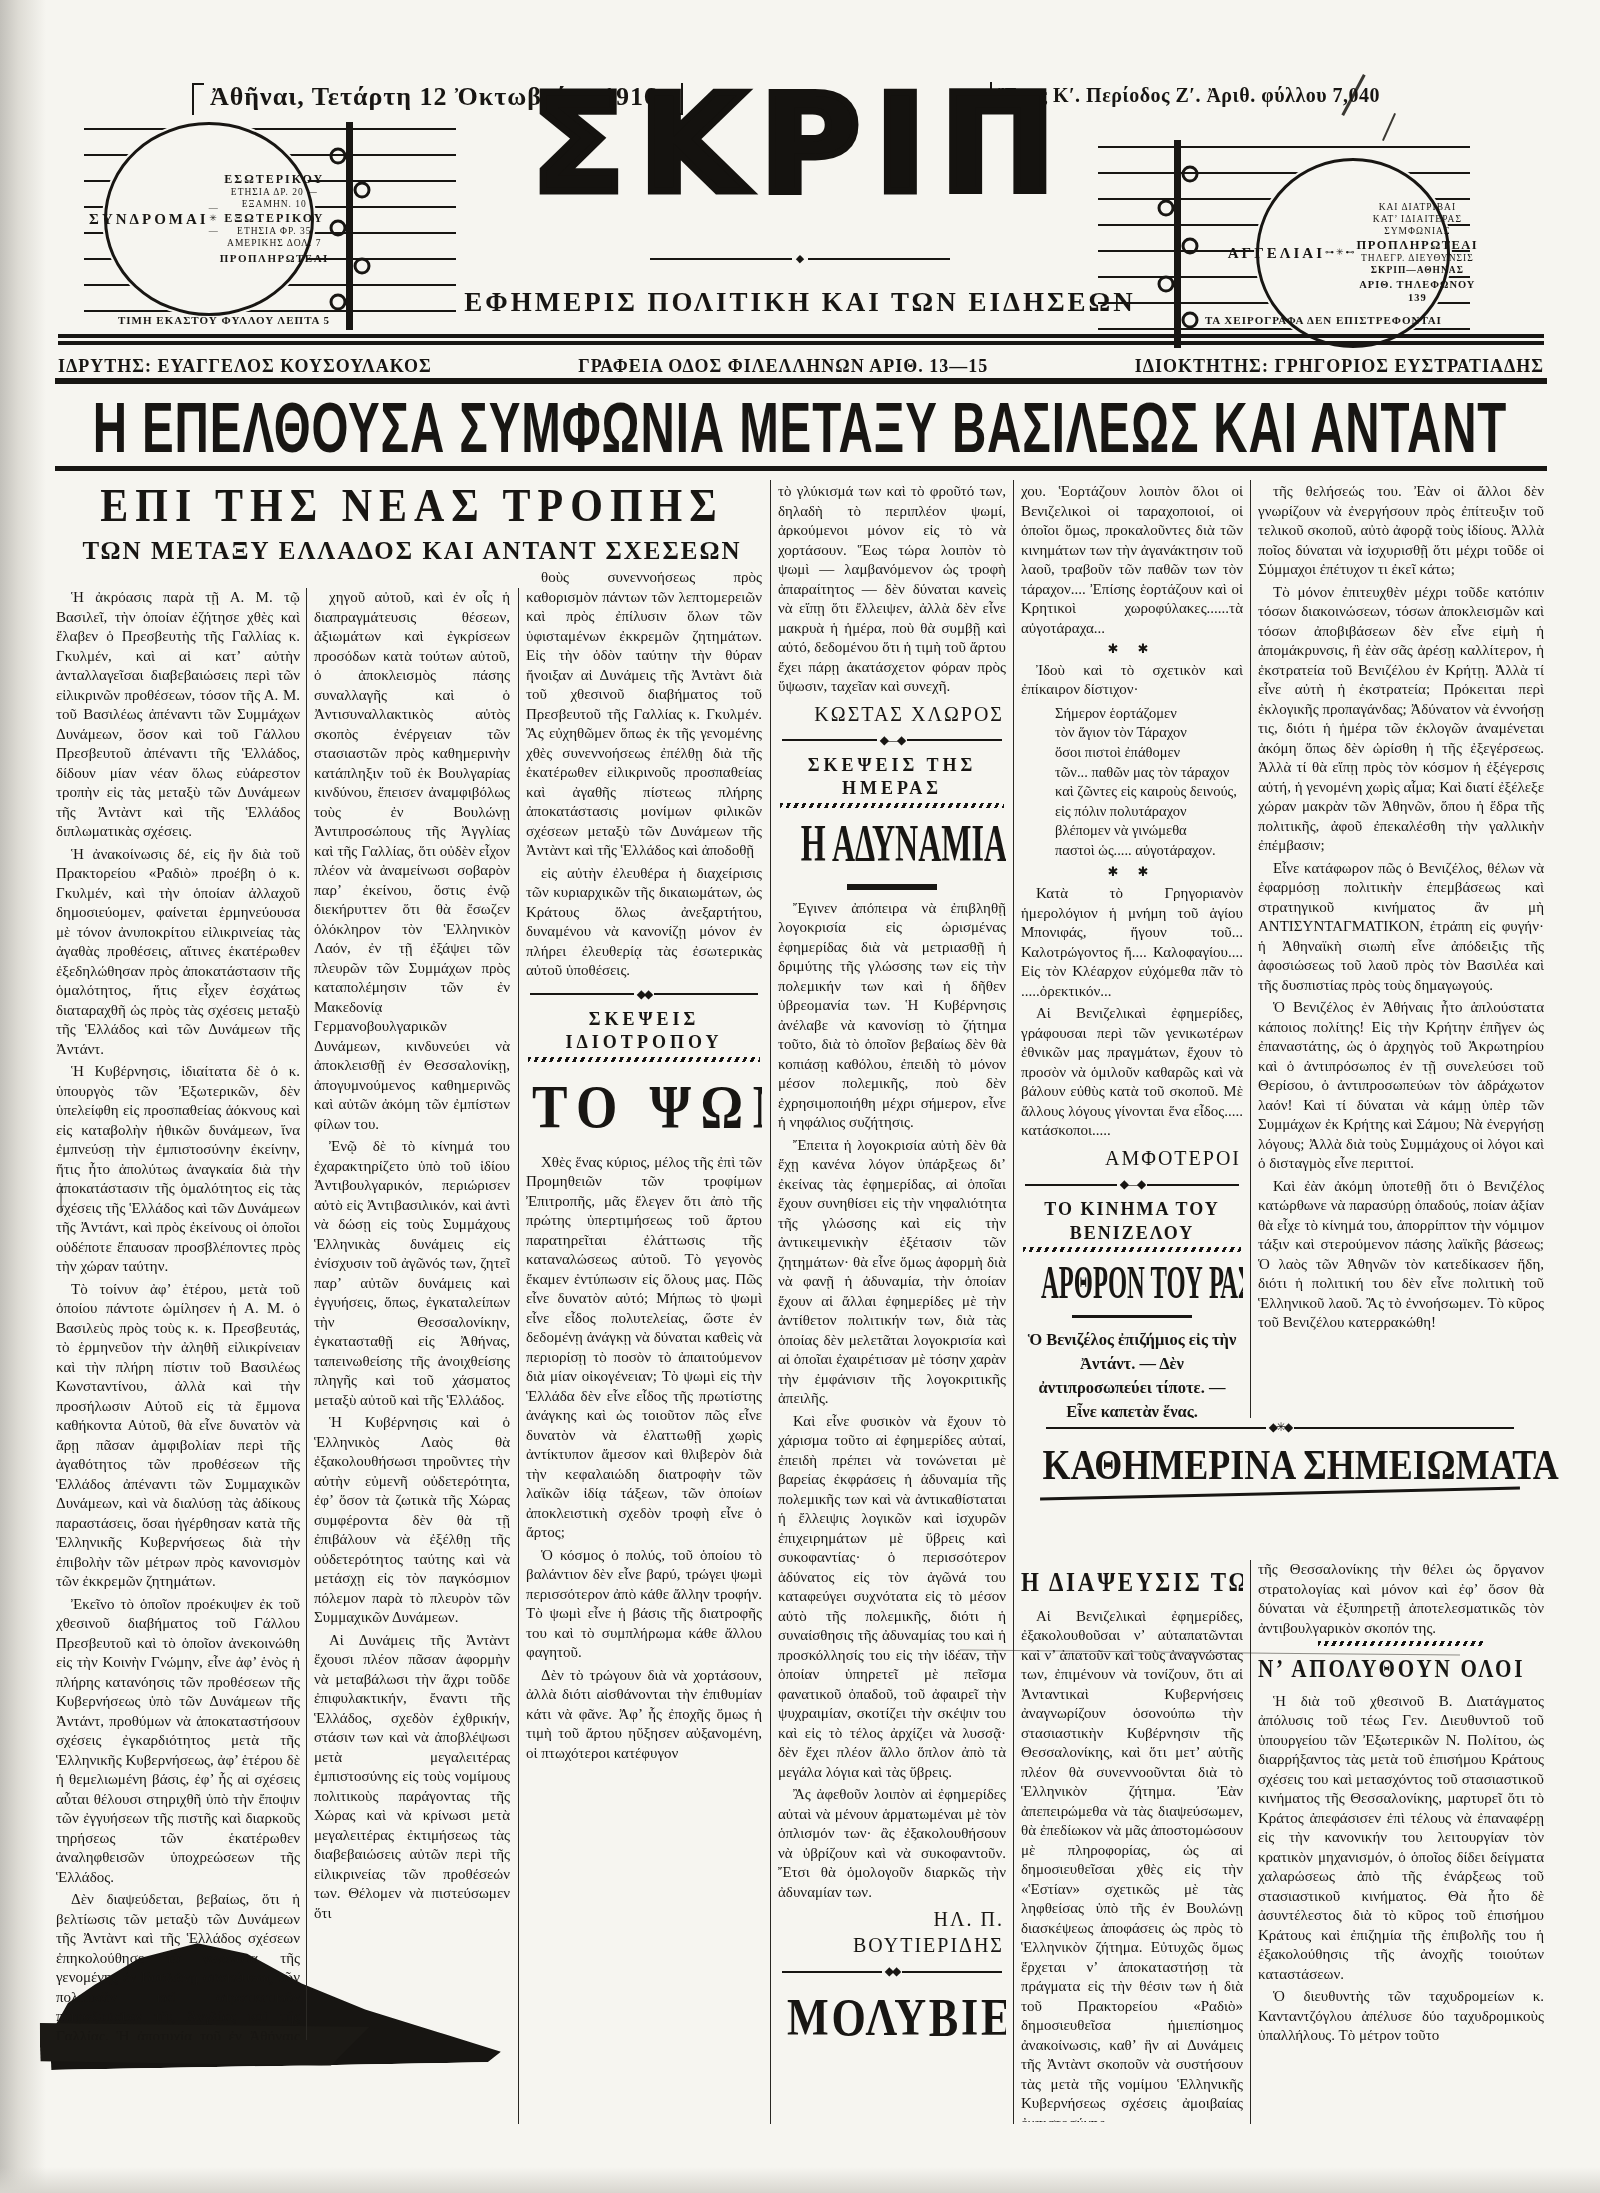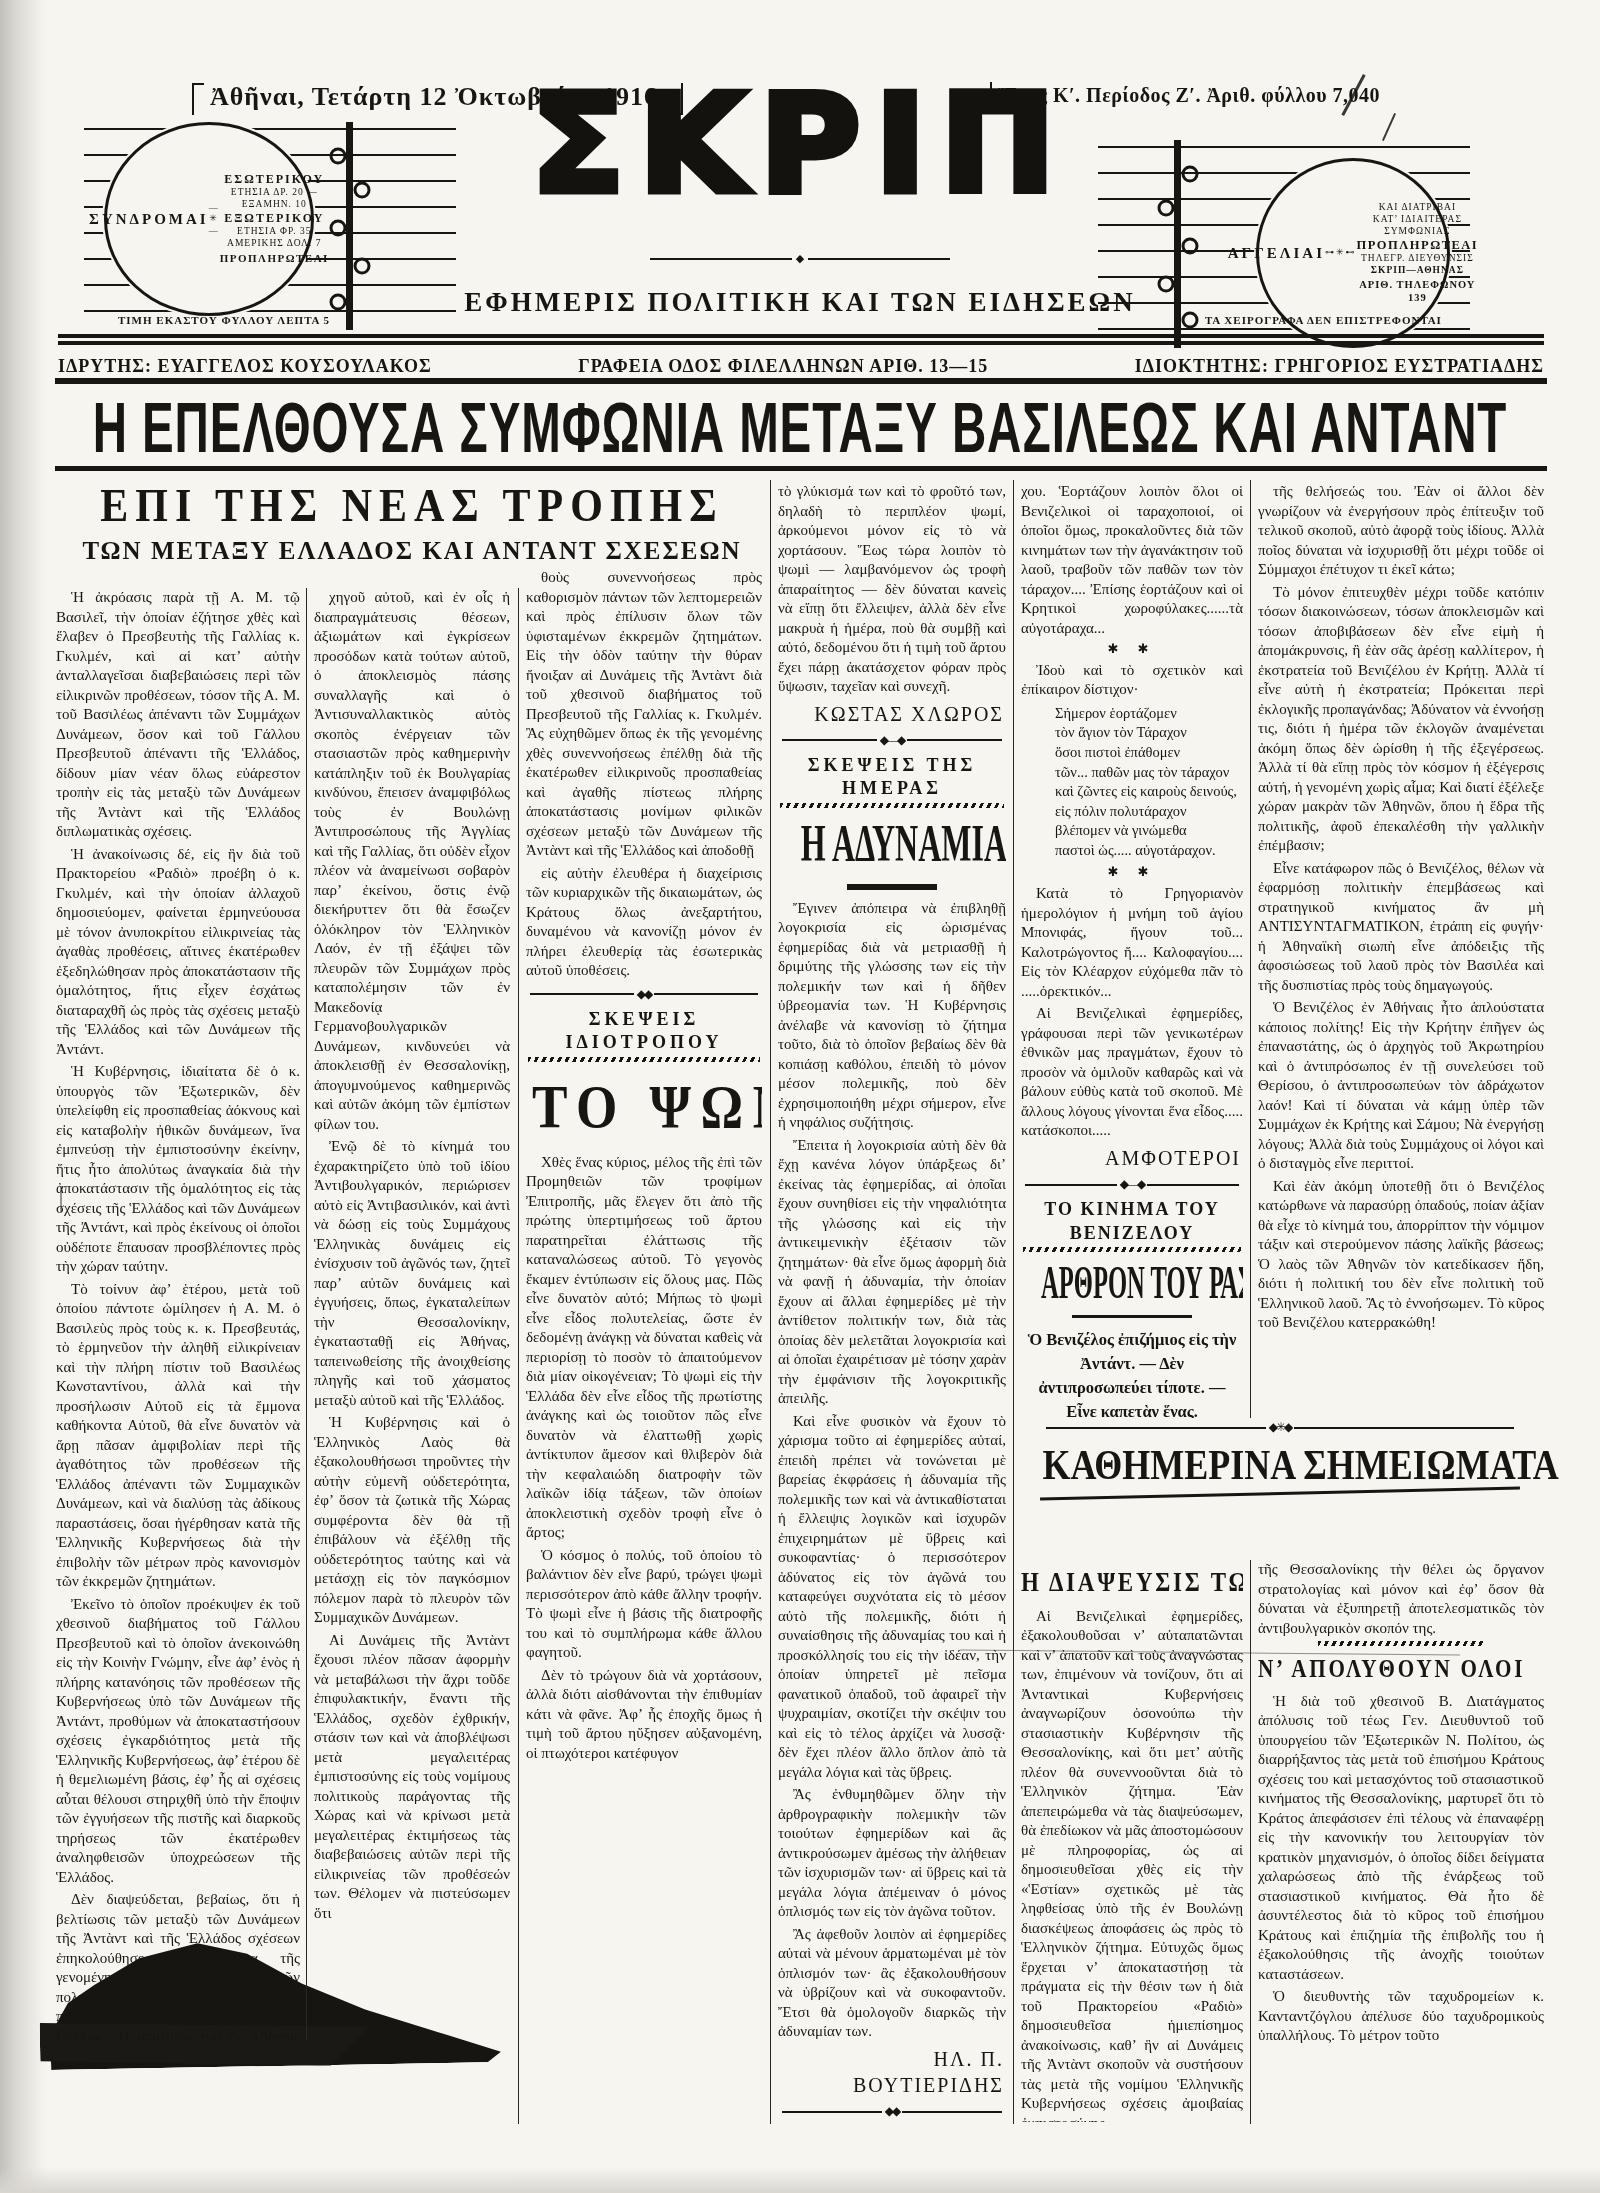--- a/index.html
+++ b/index.html
@@ -232,21 +232,20 @@
         <div class="ln"></div>
       </div>
     <div class="sec-head">ΣΚΕΨΕΙΣ ΤΗΣ ΗΜΕΡΑΣ</div>
     <div class="zig"></div>
     <div class="bighead h-adynamia">Η ΑΔΥΝΑΜΙΑ ΤΩΝ</div>
     <div class="under-sm"></div>
     <div>
         <p class="para">Ἔγινεν ἀπόπειρα νὰ ἐπιβληθῇ λογοκρισία εἰς ὡρισμένας ἐφημερίδας διὰ νὰ μετριασθῇ ἡ δριμύτης τῆς γλώσσης των εἰς τὴν πολεμικήν των καὶ ἡ δῆθεν ὑβρεομανία των. Ἡ Κυβέρνησις ἀνέλαβε νὰ κανονίσῃ τὸ ζήτημα τοῦτο, διὰ τὸ ὁποῖον βεβαίως δὲν θὰ κοπιάσῃ καθόλου, ἐπειδὴ τὸ μόνον μέσον πολεμικῆς, ποὺ δὲν ἐχρησιμοποιήθη μέχρι σήμερον, εἶνε ἡ νηφάλιος συζήτησις.</p>
         <p class="para">Ἔπειτα ἡ λογοκρισία αὐτὴ δὲν θὰ ἔχῃ κανένα λόγον ὑπάρξεως δι’ ἐκείνας τὰς ἐφημερίδας, αἱ ὁποῖαι ἔχουν συνηθίσει εἰς τὴν νηφαλιότητα τῆς γλώσσης καὶ εἰς τὴν ἀντικειμενικὴν ἐξέτασιν τῶν ζητημάτων· θὰ εἶνε ὅμως ἀφορμὴ διὰ νὰ φανῇ ἡ ἀδυναμία, τὴν ὁποίαν ἔχουν αἱ ἄλλαι ἐφημερίδες μὲ τὴν ἀντίθετον πολιτικήν των, διὰ τὰς ὁποίας δὲν μελετᾶται λογοκρισία καὶ αἱ ὁποῖαι ἐχαιρέτισαν μὲ τόσην χαρὰν τὴν ἐμφάνισιν τῆς λογοκριτικῆς ἀπειλῆς.</p>
         <p class="para">Καὶ εἶνε φυσικὸν νὰ ἔχουν τὸ χάρισμα τοῦτο αἱ ἐφημερίδες αὐταί, ἐπειδὴ πρέπει νὰ τονώνεται μὲ βαρείας ἐκφράσεις ἡ ἀδυναμία τῆς πολεμικῆς των καὶ νὰ ἀντικαθίσταται ἡ ἔλλειψις λογικῶν καὶ ἰσχυρῶν ἐπιχειρημάτων μὲ ὕβρεις καὶ συκοφαντίας· ὁ περισσότερον ἀδύνατος εἰς τὸν ἀγῶνά του καταφεύγει συχνότατα εἰς τὸ μέσον αὐτὸ τῆς πολεμικῆς, διότι ἡ συναίσθησις τῆς ἀδυναμίας του καὶ ἡ προσκόλλησίς του εἰς τὴν ἰδέαν, τὴν ὁποίαν ὑπηρετεῖ μὲ πεῖσμα φανατικοῦ ὀπαδοῦ, τοῦ ἀφαιρεῖ τὴν ψυχραιμίαν, σκοτίζει τὴν σκέψιν του καὶ εἰς τὸ τέλος ἀρχίζει νὰ λυσσᾷ· δὲν ἔχει πλέον ἄλλο ὅπλον ἀπὸ τὰ μεγάλα λόγια καὶ τὰς ὕβρεις.</p>
-        <p class="para">Ἂς ἐνθυμηθῶμεν ὅλην τὴν ἀρθρογραφικὴν πολεμικὴν τῶν τοιούτων ἐφημερίδων καὶ ἂς ἀντικρούσωμεν ἀμέσως τὴν ἀλήθειαν τῶν ἰσχυρισμῶν των· αἱ ὕβρεις καὶ τὰ μεγάλα λόγια ἀπέμειναν ὁ μόνος ὁπλισμός των εἰς τὸν ἀγῶνα τοῦτον.</p>
         <p class="para">Ἂς ἀφεθοῦν λοιπὸν αἱ ἐφημερίδες αὐταὶ νὰ μένουν ἁρματωμέναι μὲ τὸν ὁπλισμόν των· ἂς ἐξακολουθήσουν νὰ ὑβρίζουν καὶ νὰ συκοφαντοῦν. Ἔτσι θὰ ὁμολογοῦν διαρκῶς τὴν ἀδυναμίαν των.</p>
       </div>
     <div class="sig">ΗΛ. Π. ΒΟΥΤΙΕΡΙΔΗΣ</div>
     <div class="endrule">
         <div class="ln"></div>
         <div class="dia">◆◆</div>
         <div class="ln"></div>
       </div>
     <div class="bighead h-molyvies">ΜΟΛΥΒΙΕΣ</div>
 

